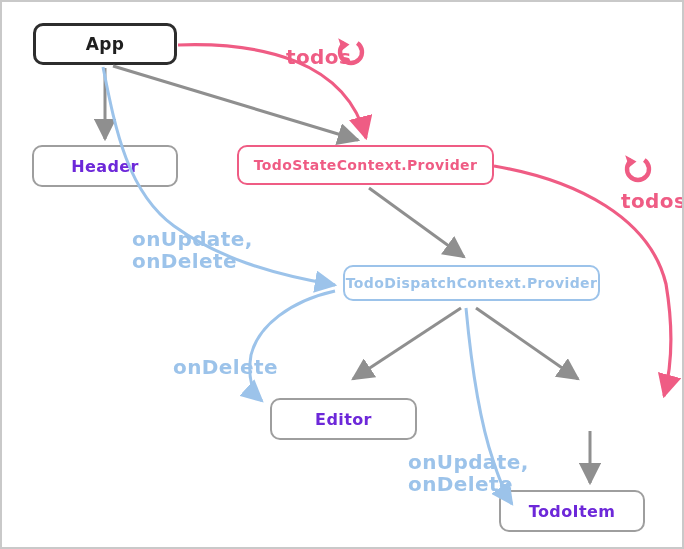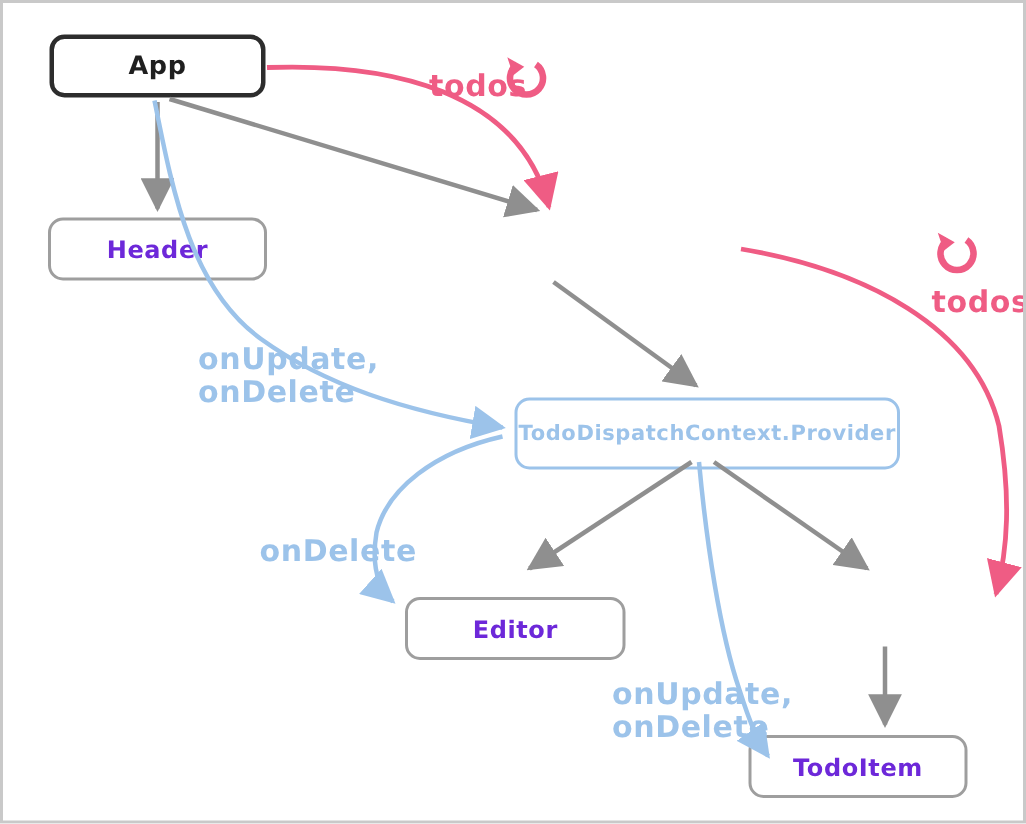--- a/index.html
+++ b/index.html
@@ -27,22 +27,23 @@
 </style>
 </head>
 <body>
 
 <div id="canvas">
 
   <div class="node node-dark" style="left:31px;top:21px;width:144px;height:42px;">App</div>
 
   <div class="node node-gray" style="left:30px;top:143px;width:146px;height:42px;">Header</div>
 
+  <div class="node node-pink" style="left:235px;top:143px;width:257px;height:40px;">TodoStateContext.Provider</div>
 
-  <div class="node node-blue" style="left:341px;top:263px;width:257px;height:48px;">TodoDispatchContext.Provider</div>
+  <div class="node node-blue" style="left:341px;top:263px;width:257px;height:36px;">TodoDispatchContext.Provider</div>
 
   <div class="node node-gray" style="left:268px;top:384px;width:147px;height:42px;margin-top:12px;">Editor</div>
 
 
   <div class="node node-gray" style="left:497px;top:488px;width:146px;height:42px;">TodoItem</div>
 
   <div class="edge-label lbl-pink" style="left:284px;top:44px;">todos</div>
 
   <div class="edge-label lbl-pink" style="left:619px;top:188px;">todos</div>
 

